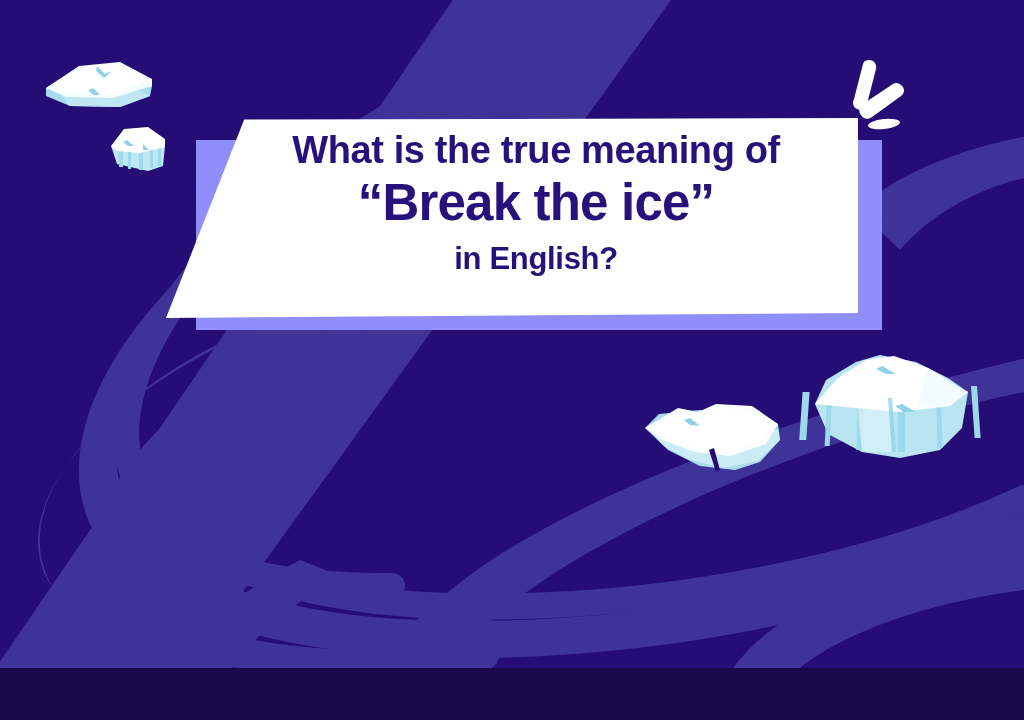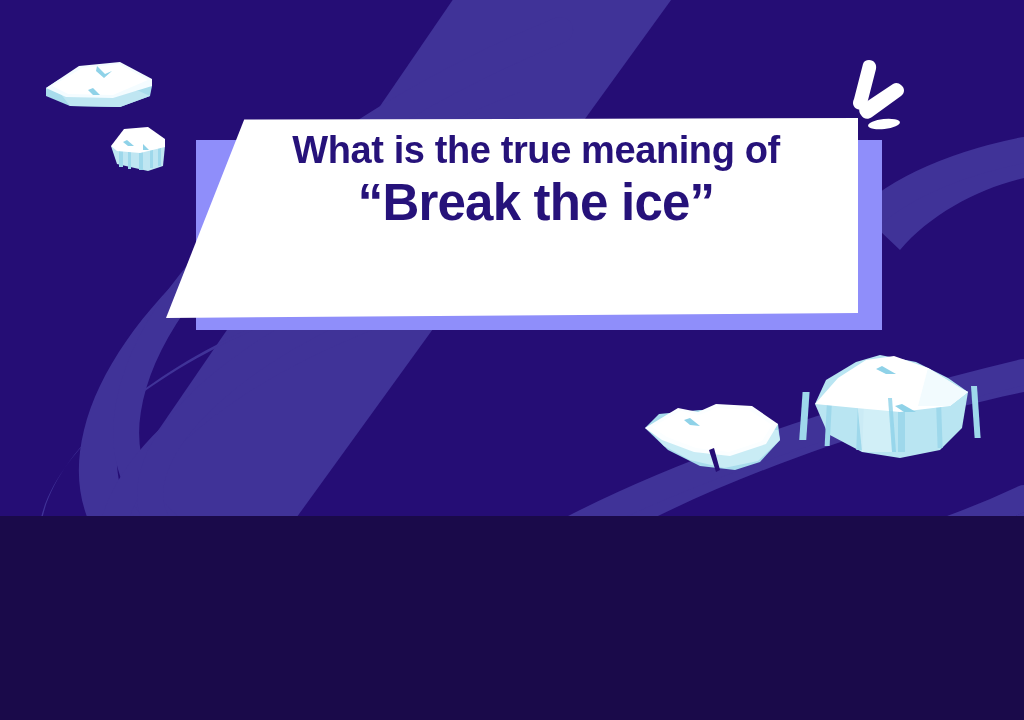--- a/index.html
+++ b/index.html
@@ -4,21 +4,21 @@
 <title>Break the ice graphic</title>
 <style>
   html, body {
     margin: 0;
     padding: 0;
     background: #1a0a4a;
   }
   #stage {
     position: relative;
     width: 1024px;
-    height: 516px;
+    height: 668px;
     overflow: hidden;
     font-family: "Liberation Sans", sans-serif;
     background: #b91c1c;
   }
   #bg-svg, #art-svg {
     position: absolute;
     inset: 0;
     width: 1024px;
     height: 720px;
     display: block;
@@ -154,20 +154,21 @@
       <path d="M 368 298 C 240 352, 150 430, 150 496 C 150 556, 252 586, 392 586"></path>
     </g>
   </svg>
 
   <div id="card-group">
     <div id="card-shadow"></div>
     <div id="card">
       <div id="card-text">
         <div class="line1">What is the true meaning of</div>
         <div class="line2">“Break the ice”</div>
+        <div class="line3">in English?</div>
       </div>
     </div>
   </div>
 
   <svg id="art-svg" viewBox="0 0 1024 720" aria-hidden="true">
 
     <g fill="#ffffff">
       <path d="M 869 60 C 874 60, 877 64, 876 69 L 867 104 C 866 109, 861 111, 857 109 C 853 107, 852 103, 854 99 L 863 64 C 864 61, 866 60, 869 60 Z"></path>
       <path d="M 901 85 C 905 88, 905 93, 901 96 L 872 117 C 868 120, 863 119, 861 115 C 858 111, 859 106, 863 104 L 893 84 C 896 82, 899 83, 901 85 Z"></path>
       <ellipse cx="884" cy="124" rx="16" ry="5" transform="rotate(-6 884 124)"></ellipse>

